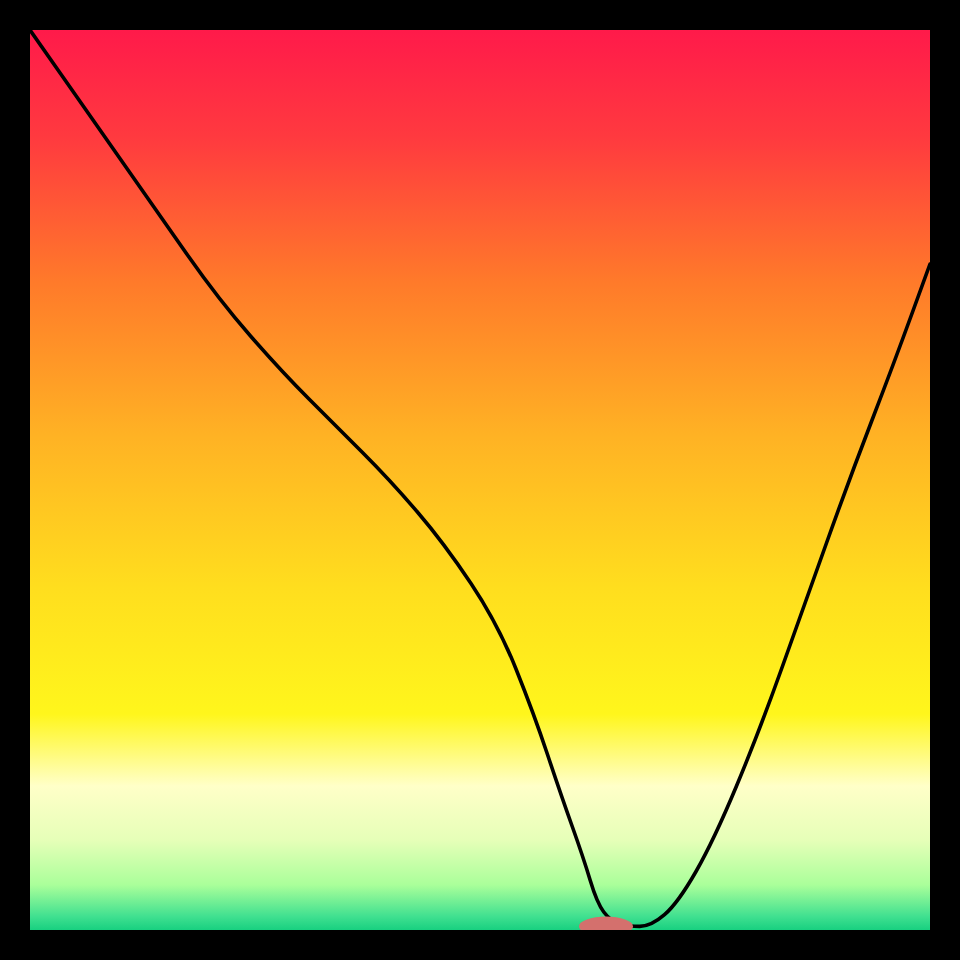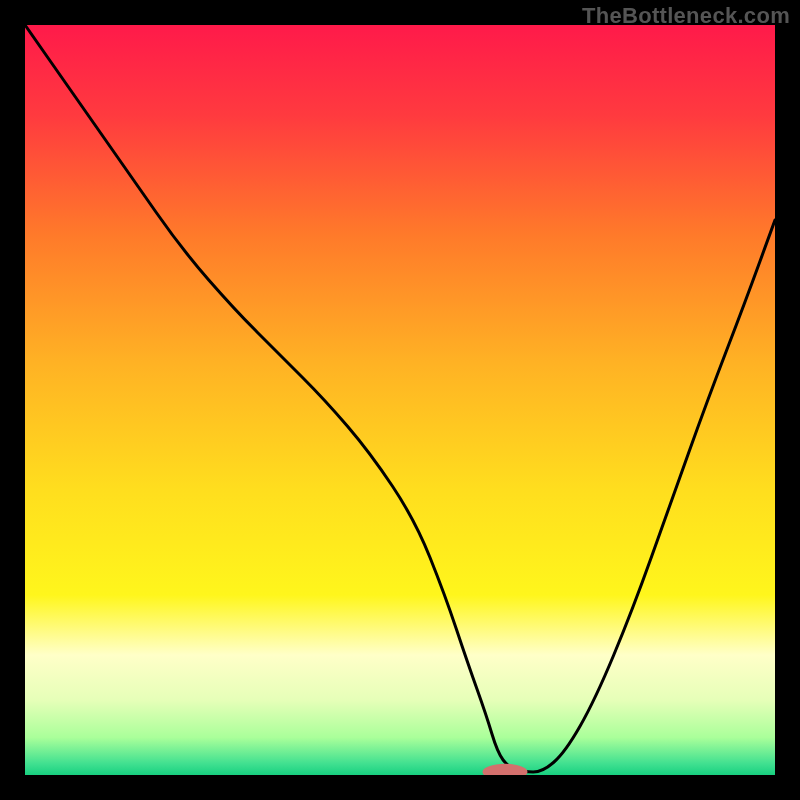--- a/index.html
+++ b/index.html
@@ -36,21 +36,20 @@
     user-select: none;
   }
   svg {
     display: block;
   }
 </style>
 </head>
 <body>
 
 <div class="frame">
-  <div class="watermark">TheBottleneck.com</div>
 
   <div class="plot-area">
     <svg id="chart-svg" width="750" height="750" viewBox="0 0 750 750">
       <defs>
         <linearGradient id="bg-grad" x1="0" y1="0" x2="0" y2="1">
             <stop offset="0.00%" stop-color="#ff1a4a"></stop>
             <stop offset="12.00%" stop-color="#ff3a3f"></stop>
             <stop offset="28.00%" stop-color="#ff7a2a"></stop>
             <stop offset="45.00%" stop-color="#ffb224"></stop>
             <stop offset="62.00%" stop-color="#ffde1e"></stop>

